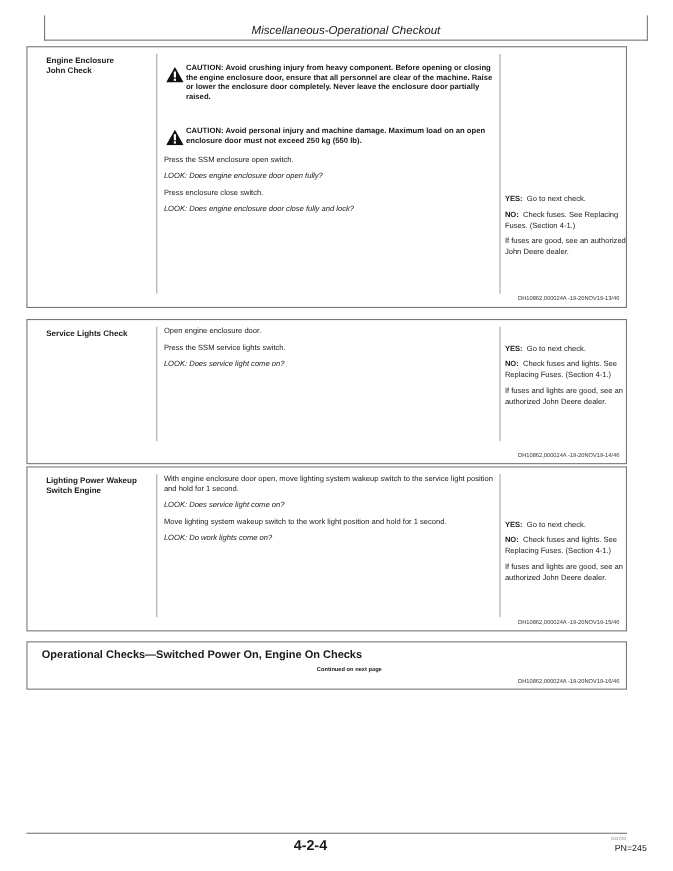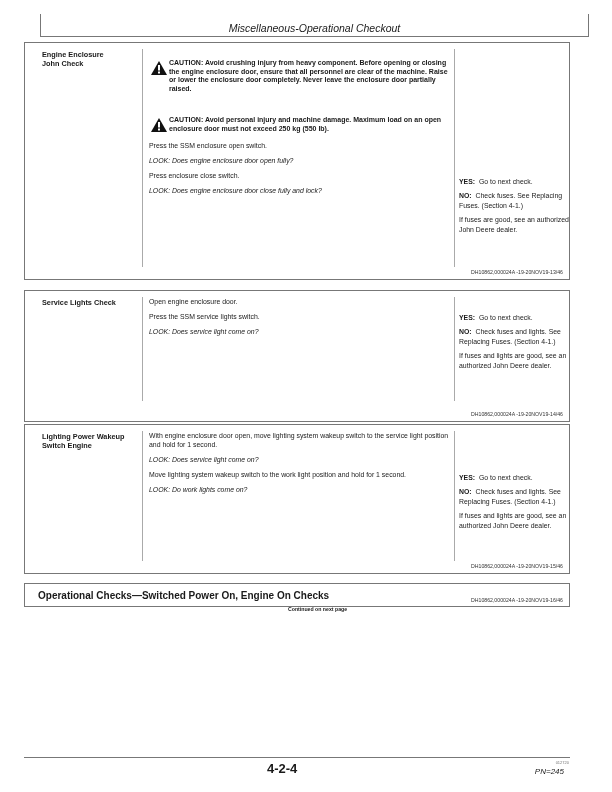--- a/index.html
+++ b/index.html
@@ -58,21 +58,21 @@
       position: absolute; left: 24px; top: 757px; width: 546px; height: 0;
       border-top: 1px solid #777;
     }
     .page-number {
       position: absolute; left: 267px; top: 761px; font-weight: bold; font-size: 13px;
     }
     .date-code {
       position: absolute; right: 43px; top: 760px; font-size: 4px; color: #777;
     }
     .pn {
-      position: absolute; right: 48px; top: 767px; font-size: 8px; font-style: italic;
+      position: absolute; right: 24px; top: 767px; font-size: 8px;
     }
   </style>
 </head>
 <body>
 
 <div class="page-header">
   <span>Miscellaneous-Operational Checkout</span>
 </div>
 
 <div class="check-box" style="top:42px; height:238px;">
@@ -139,21 +139,21 @@
     <p class="step look">LOOK:  Do work lights come on?</p>
   </div>
   <div class="right-col resp" style="height:130px; padding-top:42px;">
     <p><span class="bold">YES:</span>&nbsp; <span>Go to next check.</span></p>
     <p><span class="bold">NO:</span>&nbsp; <span>Check fuses and lights.  See Replacing Fuses. (Section 4-1.)</span></p>
     <p>If fuses and lights are good, see an authorized John Deere dealer.</p>
   </div>
   <div class="ref-code">DH10862,000024A -19-20NOV19-15/46</div>
 </div>
 
-<div class="check-box" style="top:583px; height:24px;">
+<div class="check-box" style="top:583px; height:44px;">
   <div class="ops-title">Operational Checks—Switched Power On, Engine On Checks</div>
   <div class="continued">Continued on next page</div>
   <div class="ref-code" style="bottom:3px;">DH10862,000024A -19-20NOV19-16/46</div>
 </div>
 
 <div class="footer-line"></div>
 <div class="page-number">4-2-4</div>
 <div class="date-code">012720</div>
 <div class="pn">PN=245</div>
 

